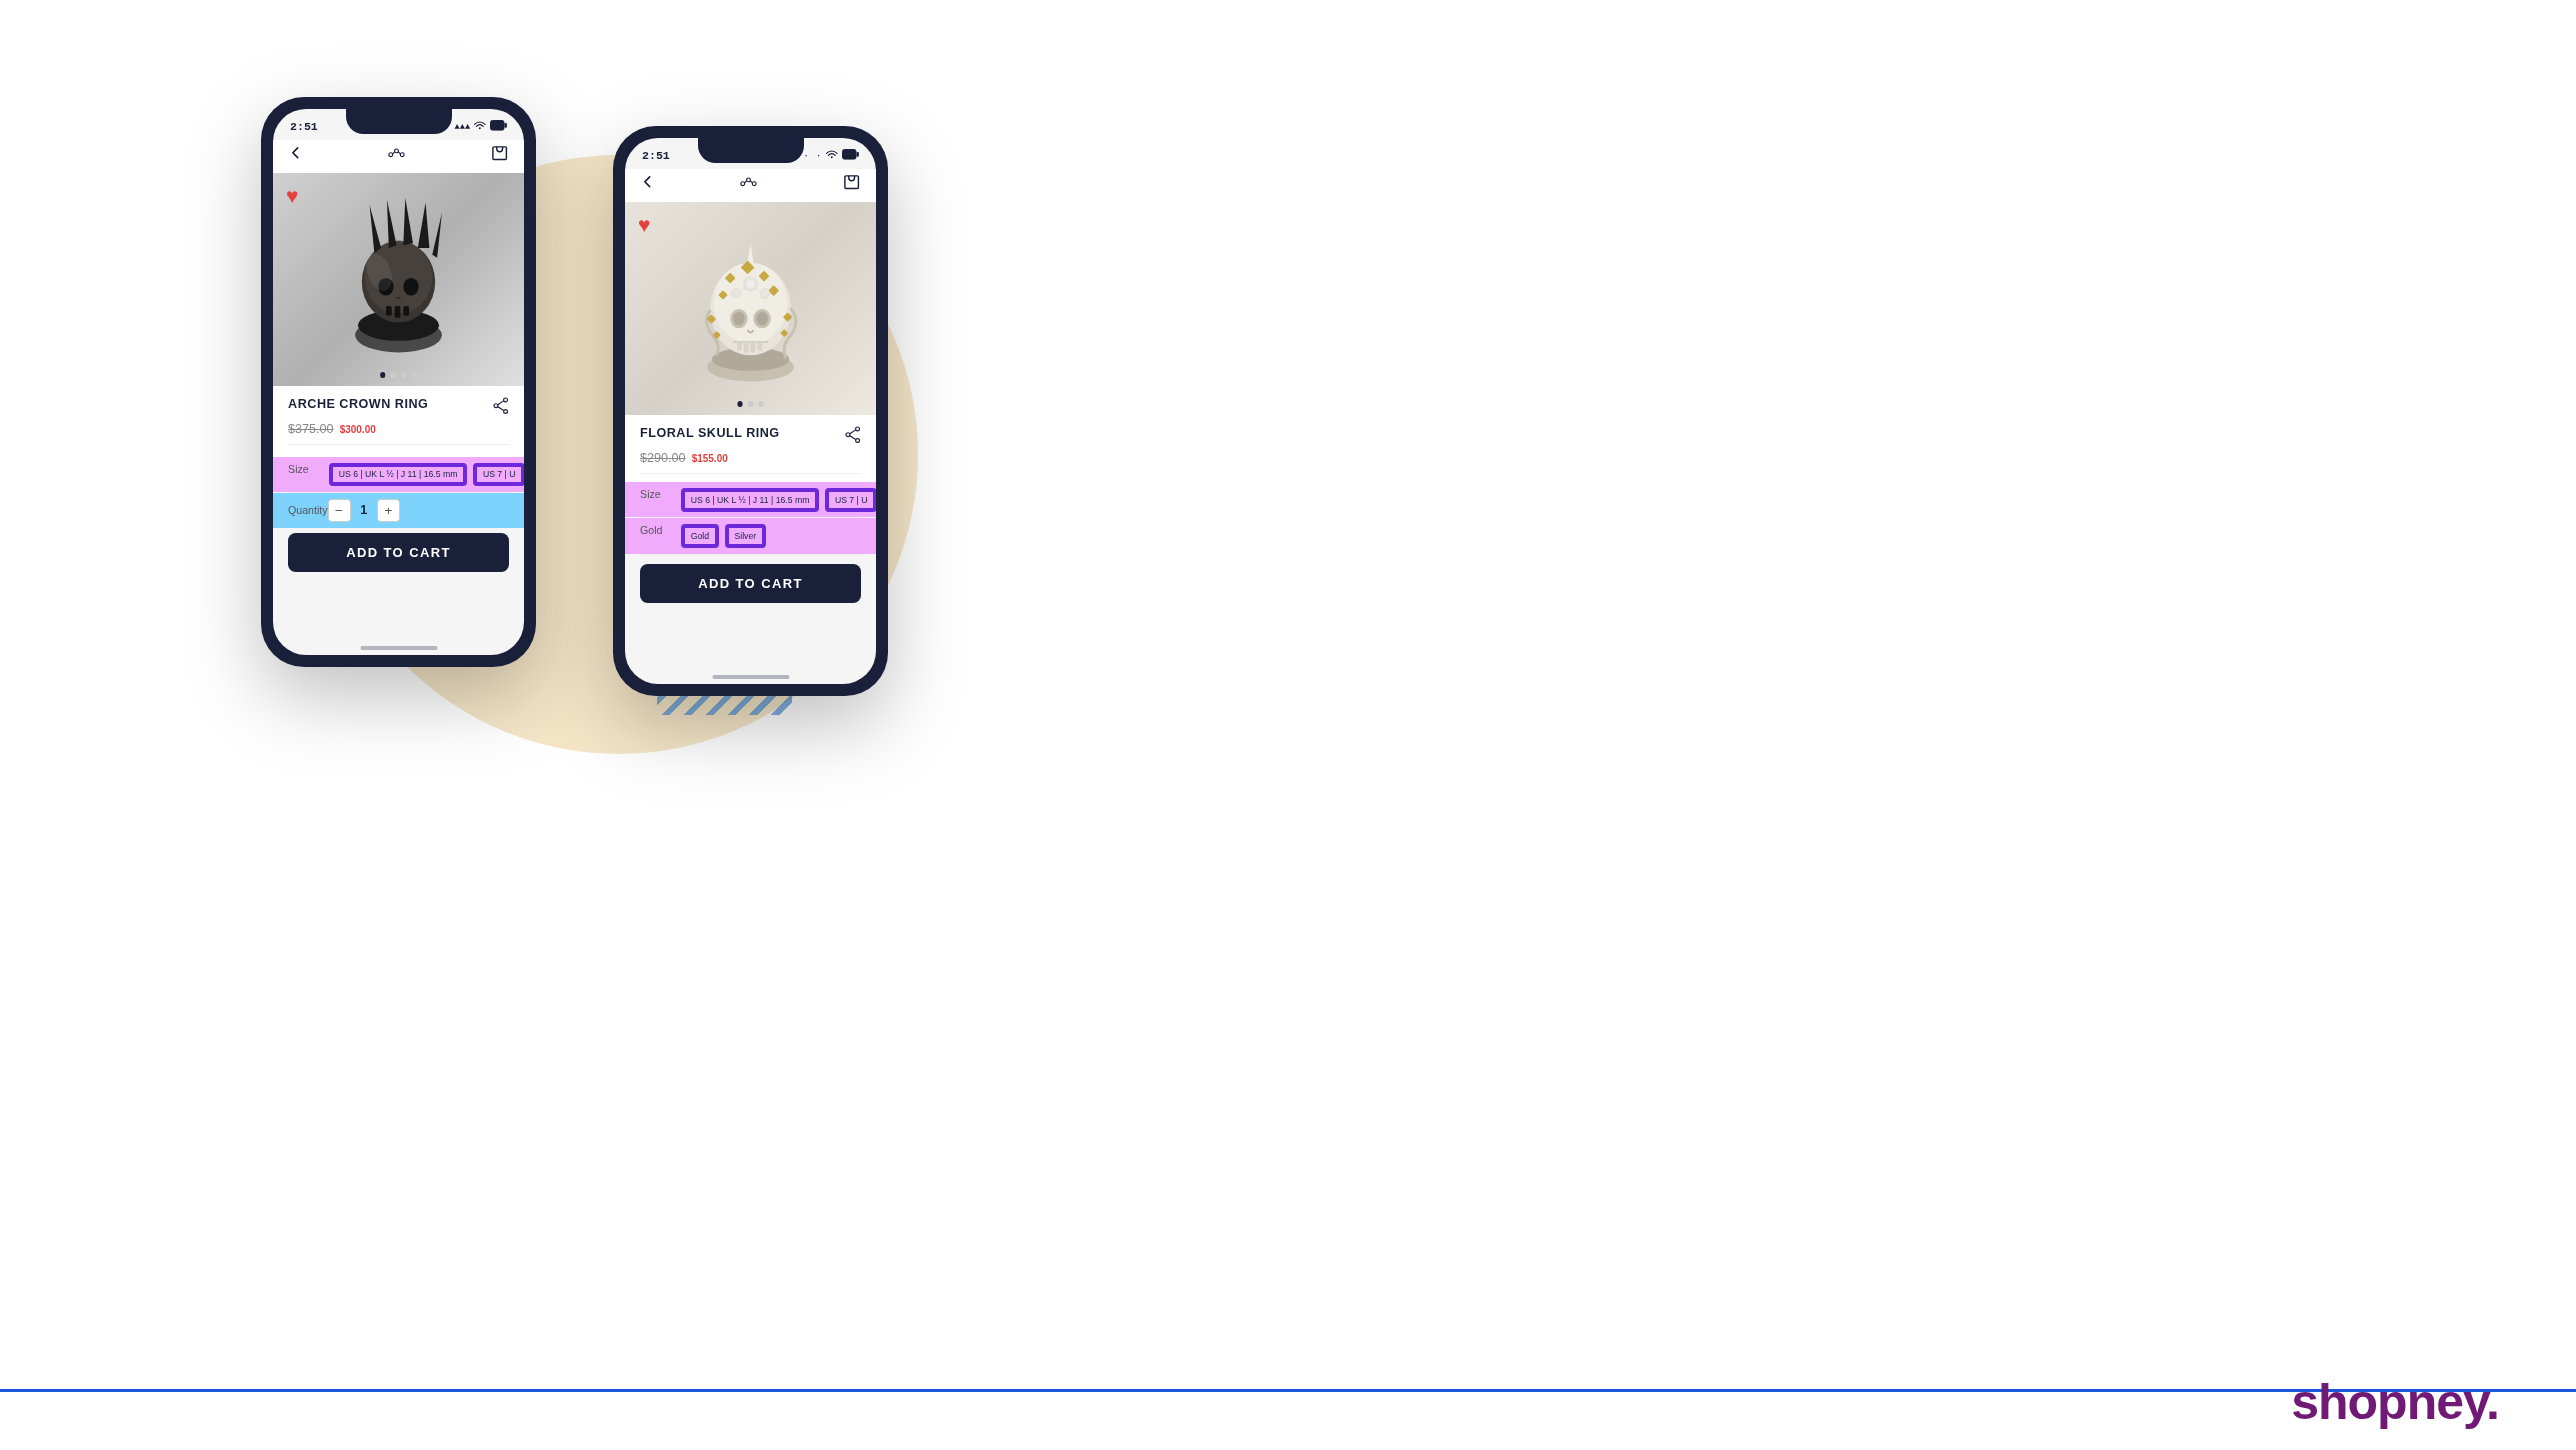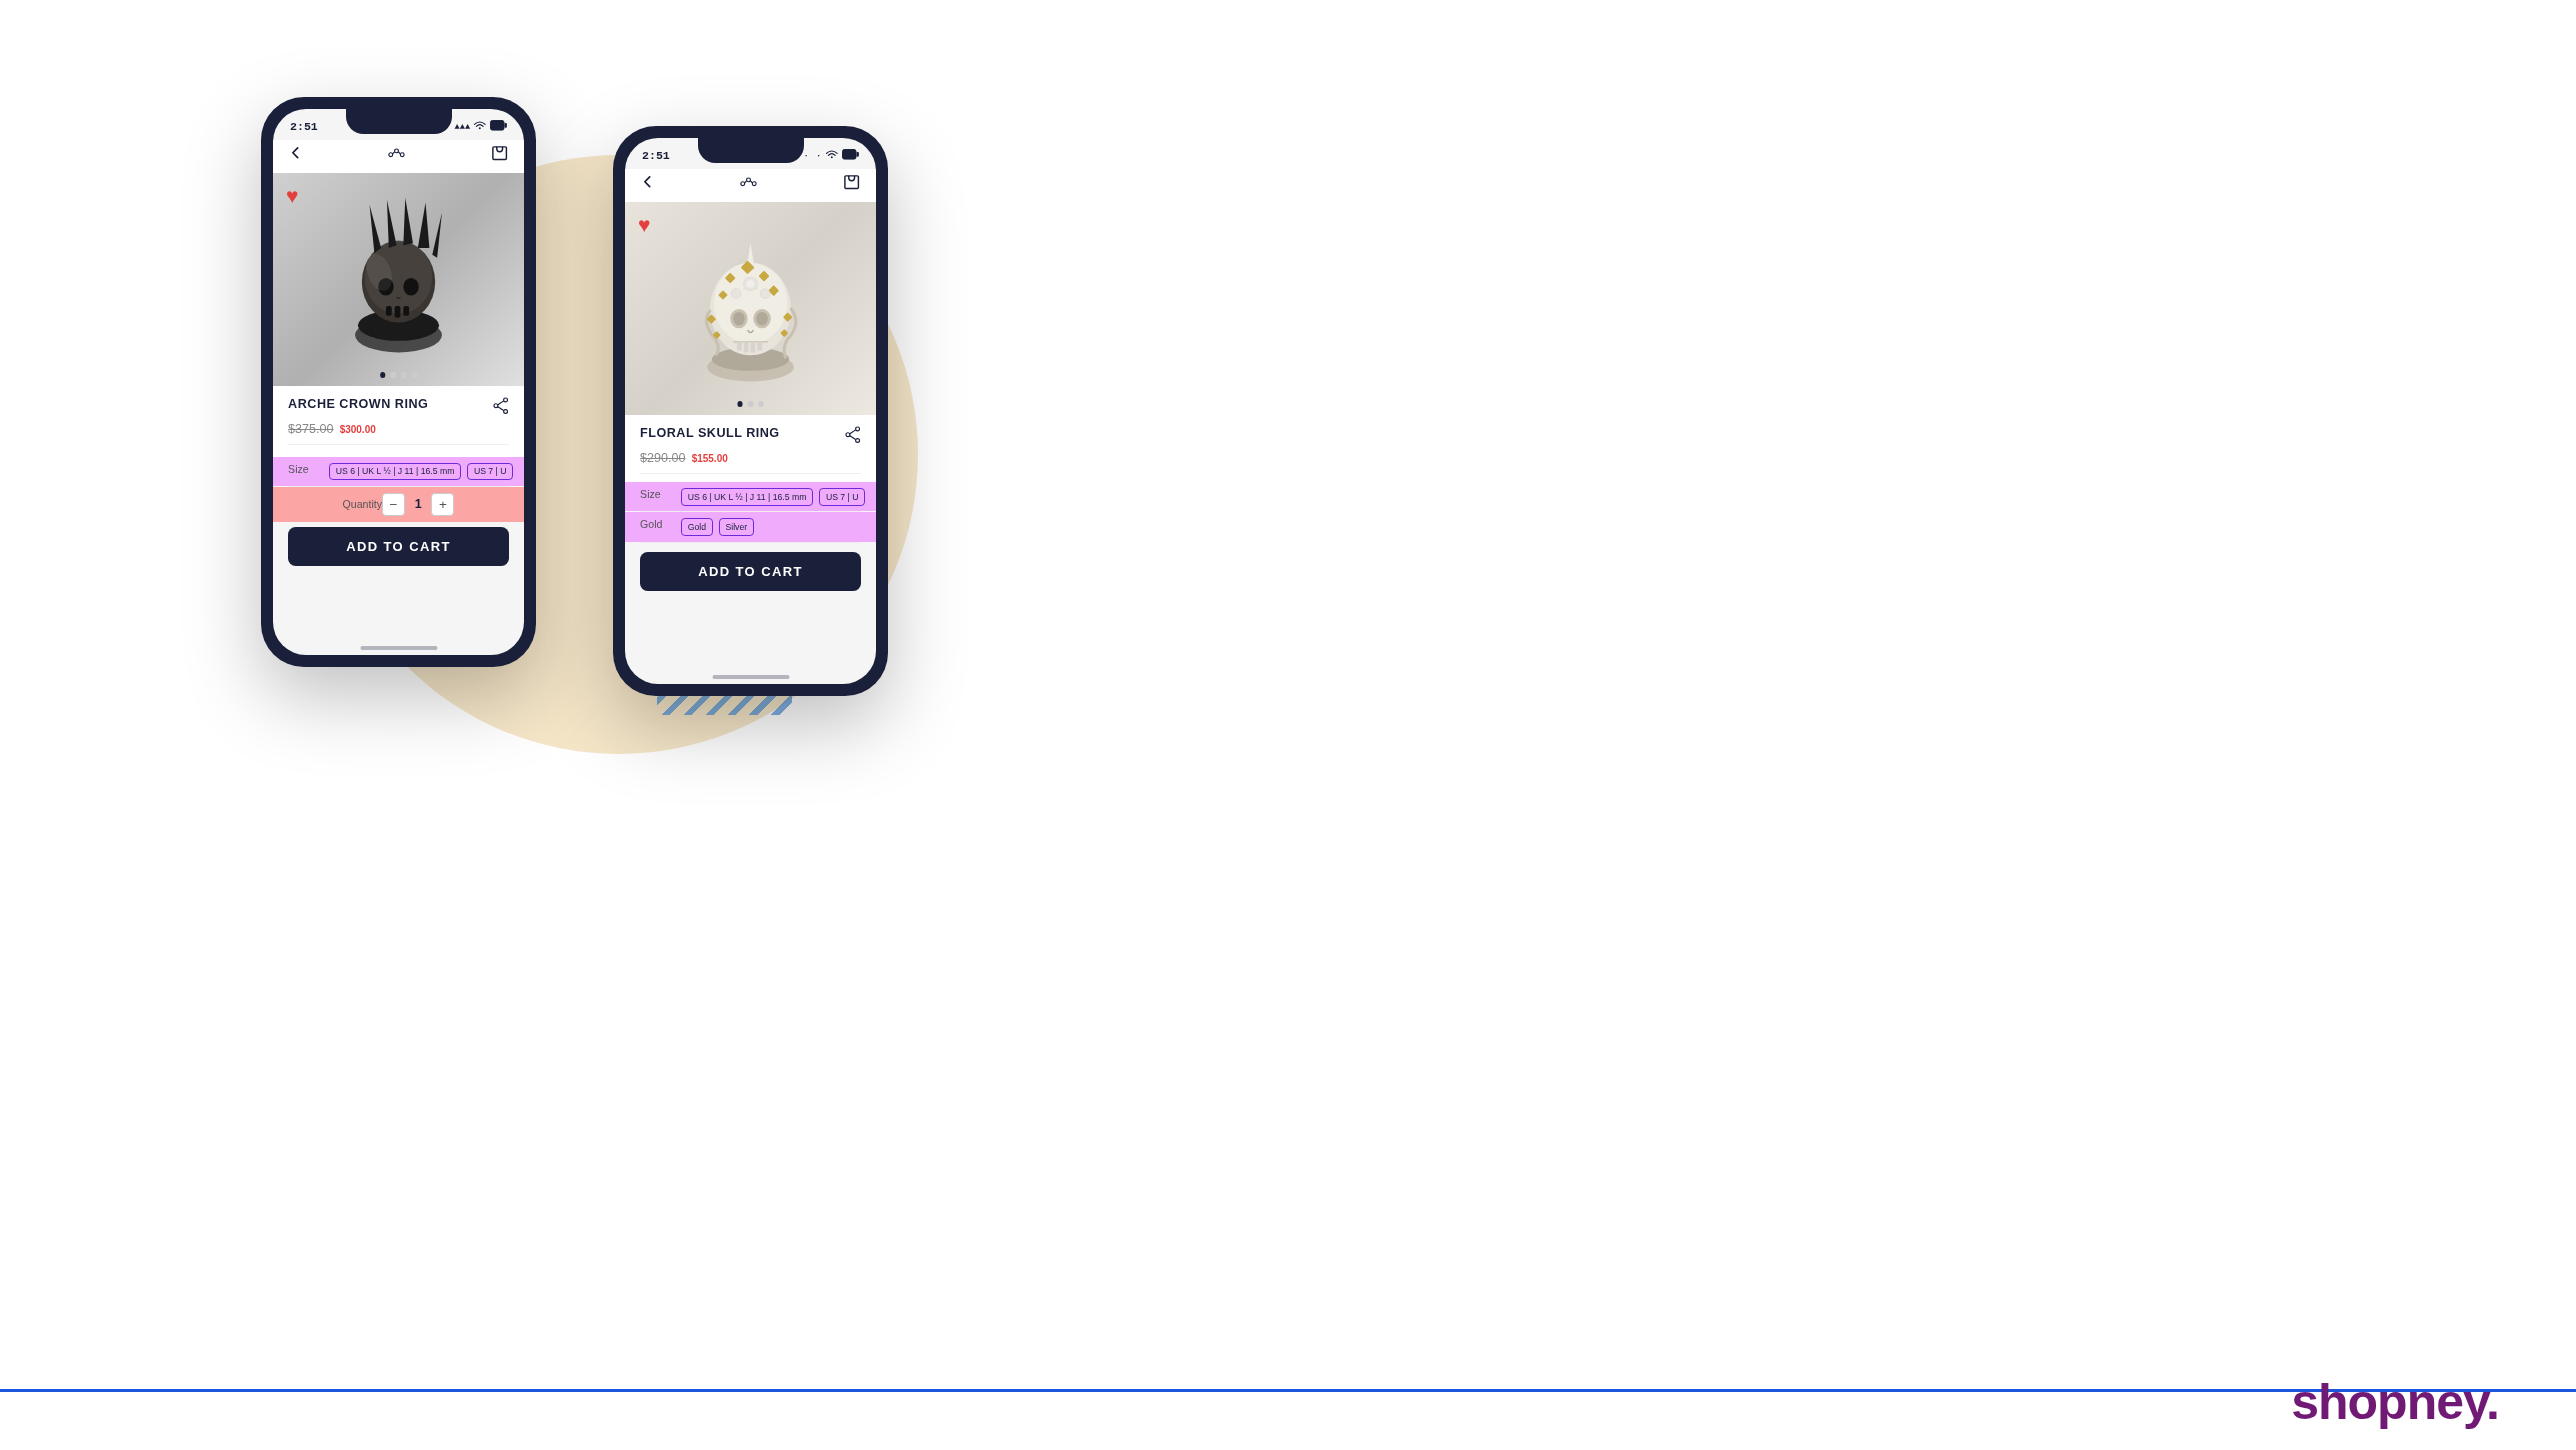--- a/index.html
+++ b/index.html
@@ -211,33 +211,33 @@
       align-items: flex-start;
       gap: 5.8px;
       padding: 5.8px 15.5px;
       background: #f0abfc;
       flex-wrap: nowrap;
     }
     .option-label { font-size: 10.6px; color: #555; min-width: 35px; }
     .option-chip {
       font-size: 8.7px;
       color: #1a1f3a;
-      border: 1px solid #6d28d9;
+      border: 4px solid #6d28d9;
       border-radius: 3.9px;
       padding: 2.9px 5.8px;
       white-space: nowrap;
     }
 
     
     .quantity-row {
       display: flex;
       align-items: center;
-      justify-content: center;
+      justify-content: flex-start;
       padding: 5.8px 15.5px;
-      background: #fca5a5;
+      background: #7dd3fc;
     }
     .quantity-label { font-size: 10.6px; color: #555; }
     .quantity-controls { display: flex; align-items: center; gap: 9.7px; }
     .qty-btn {
       width: 23px;
       height: 23px;
       border: 1px solid #ccc;
       border-radius: 3.9px;
       display: flex;
       align-items: center;

